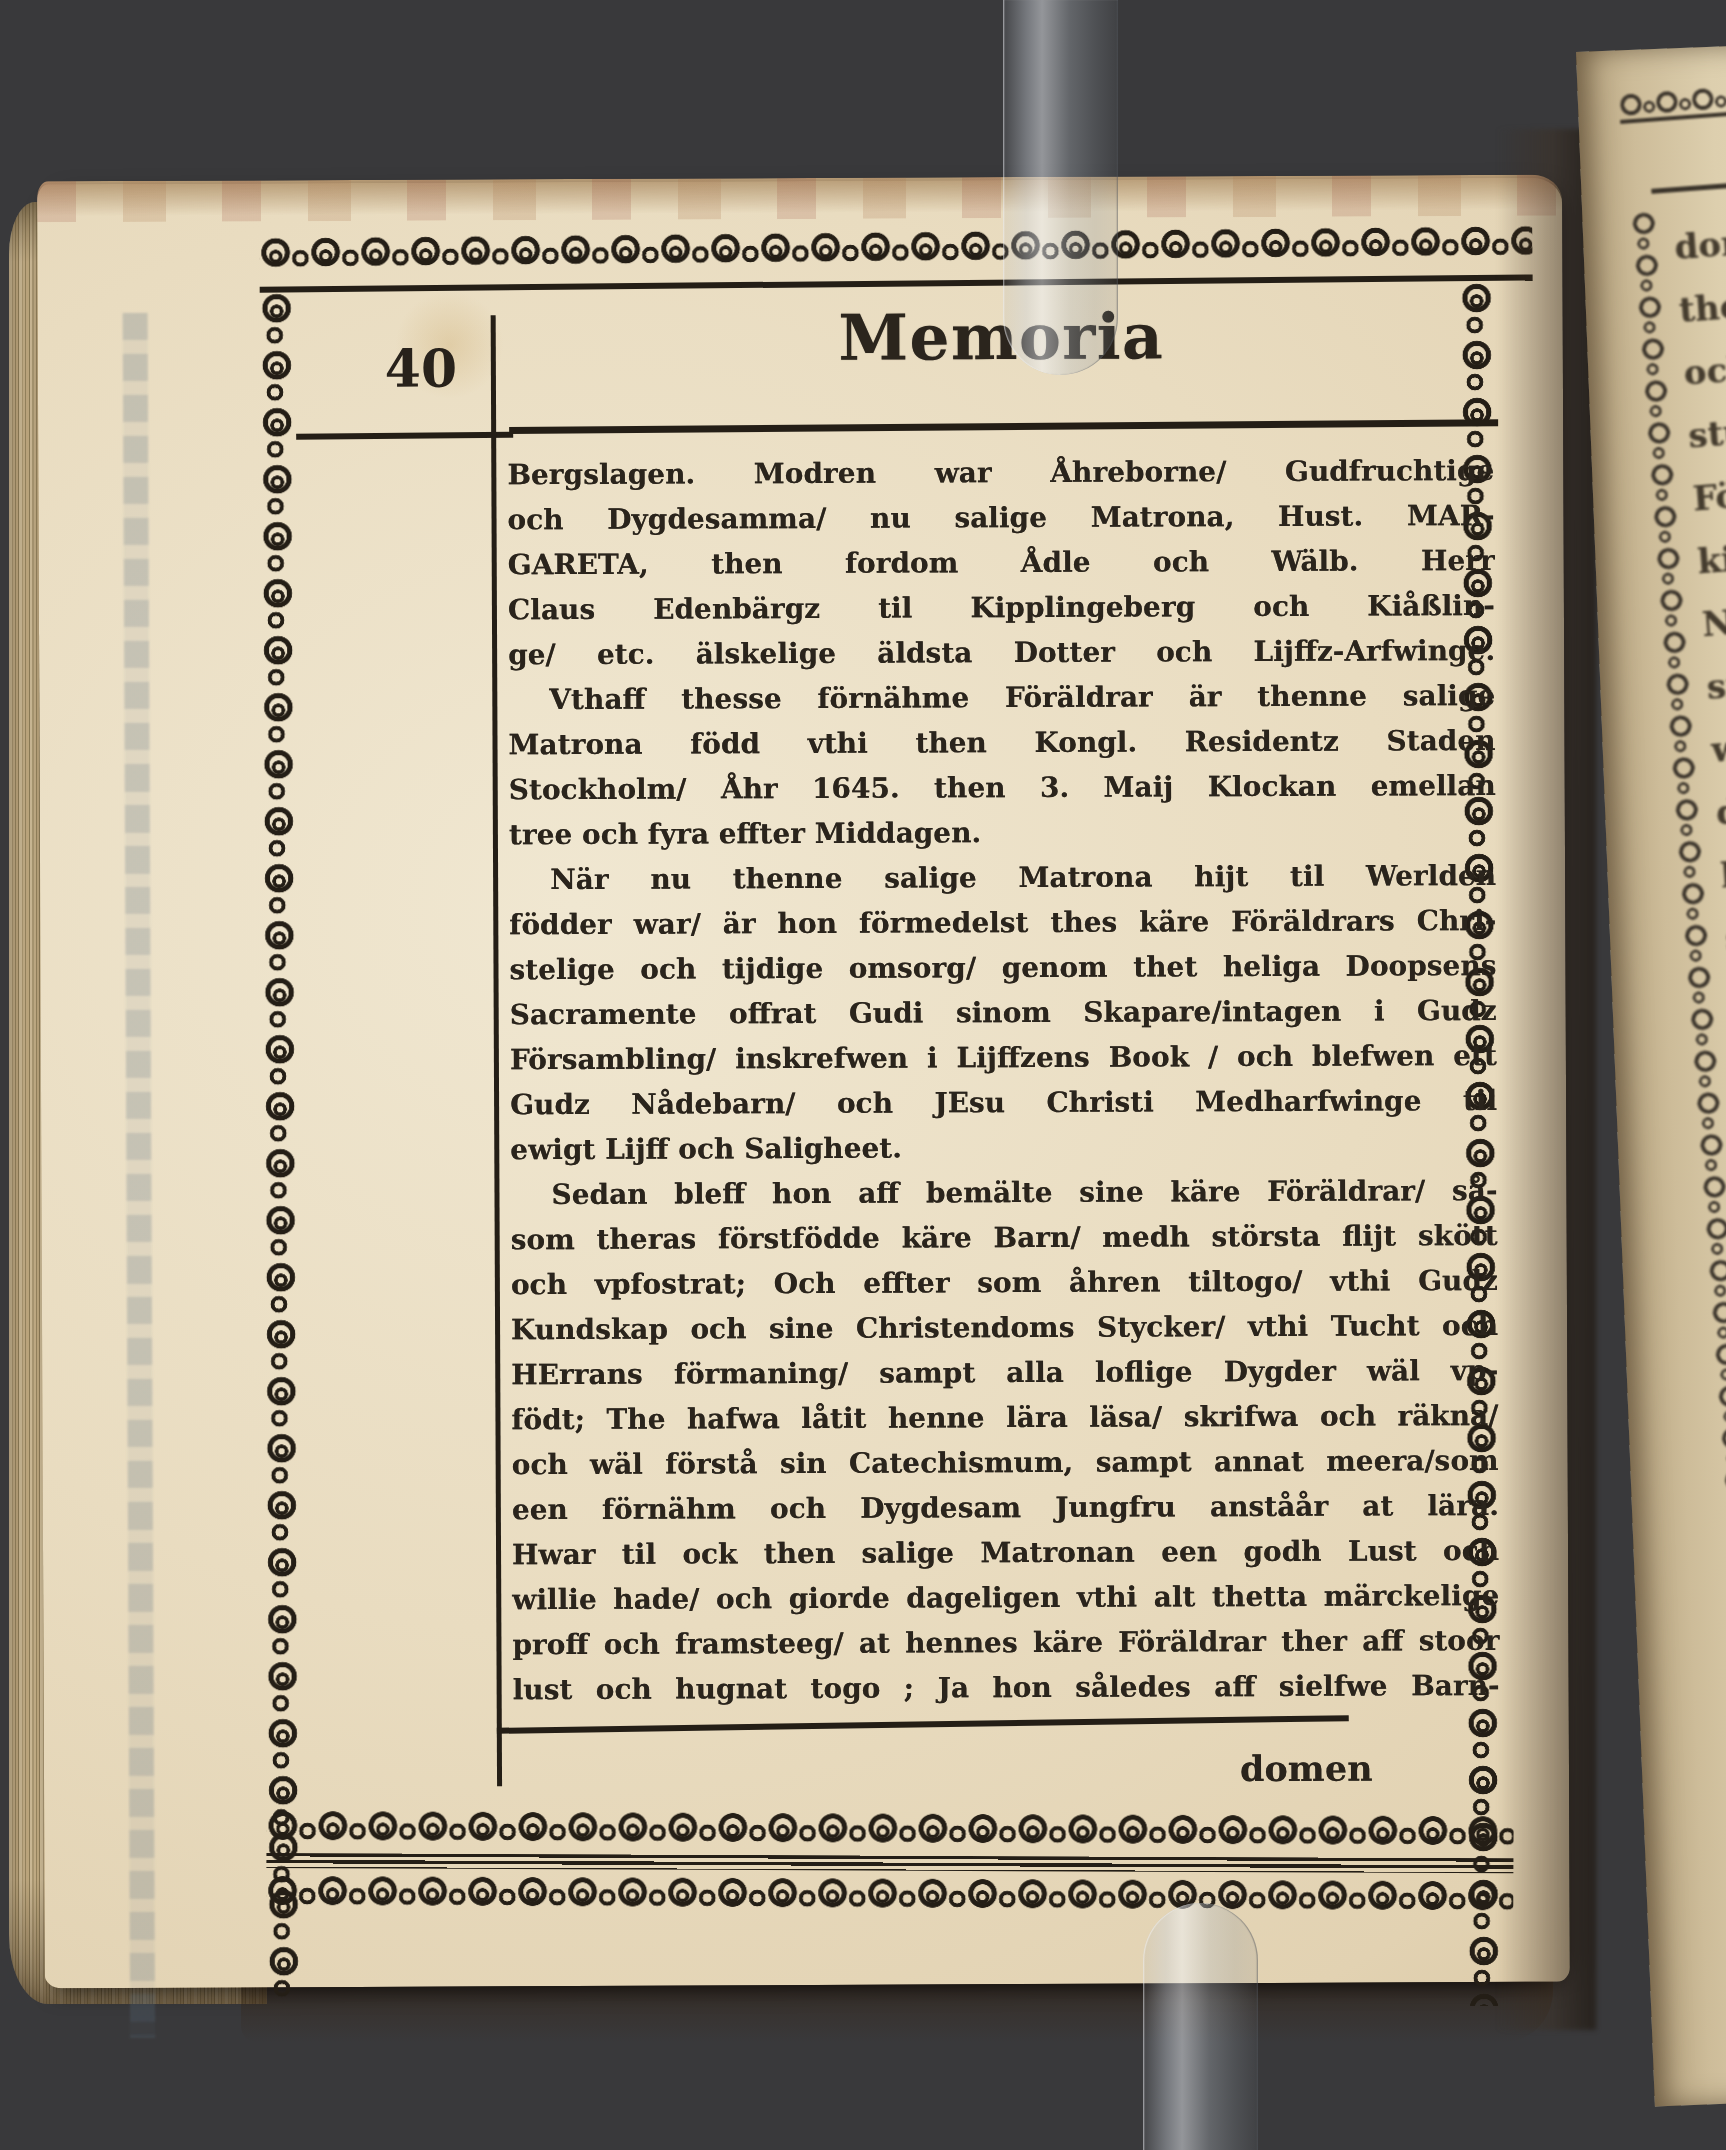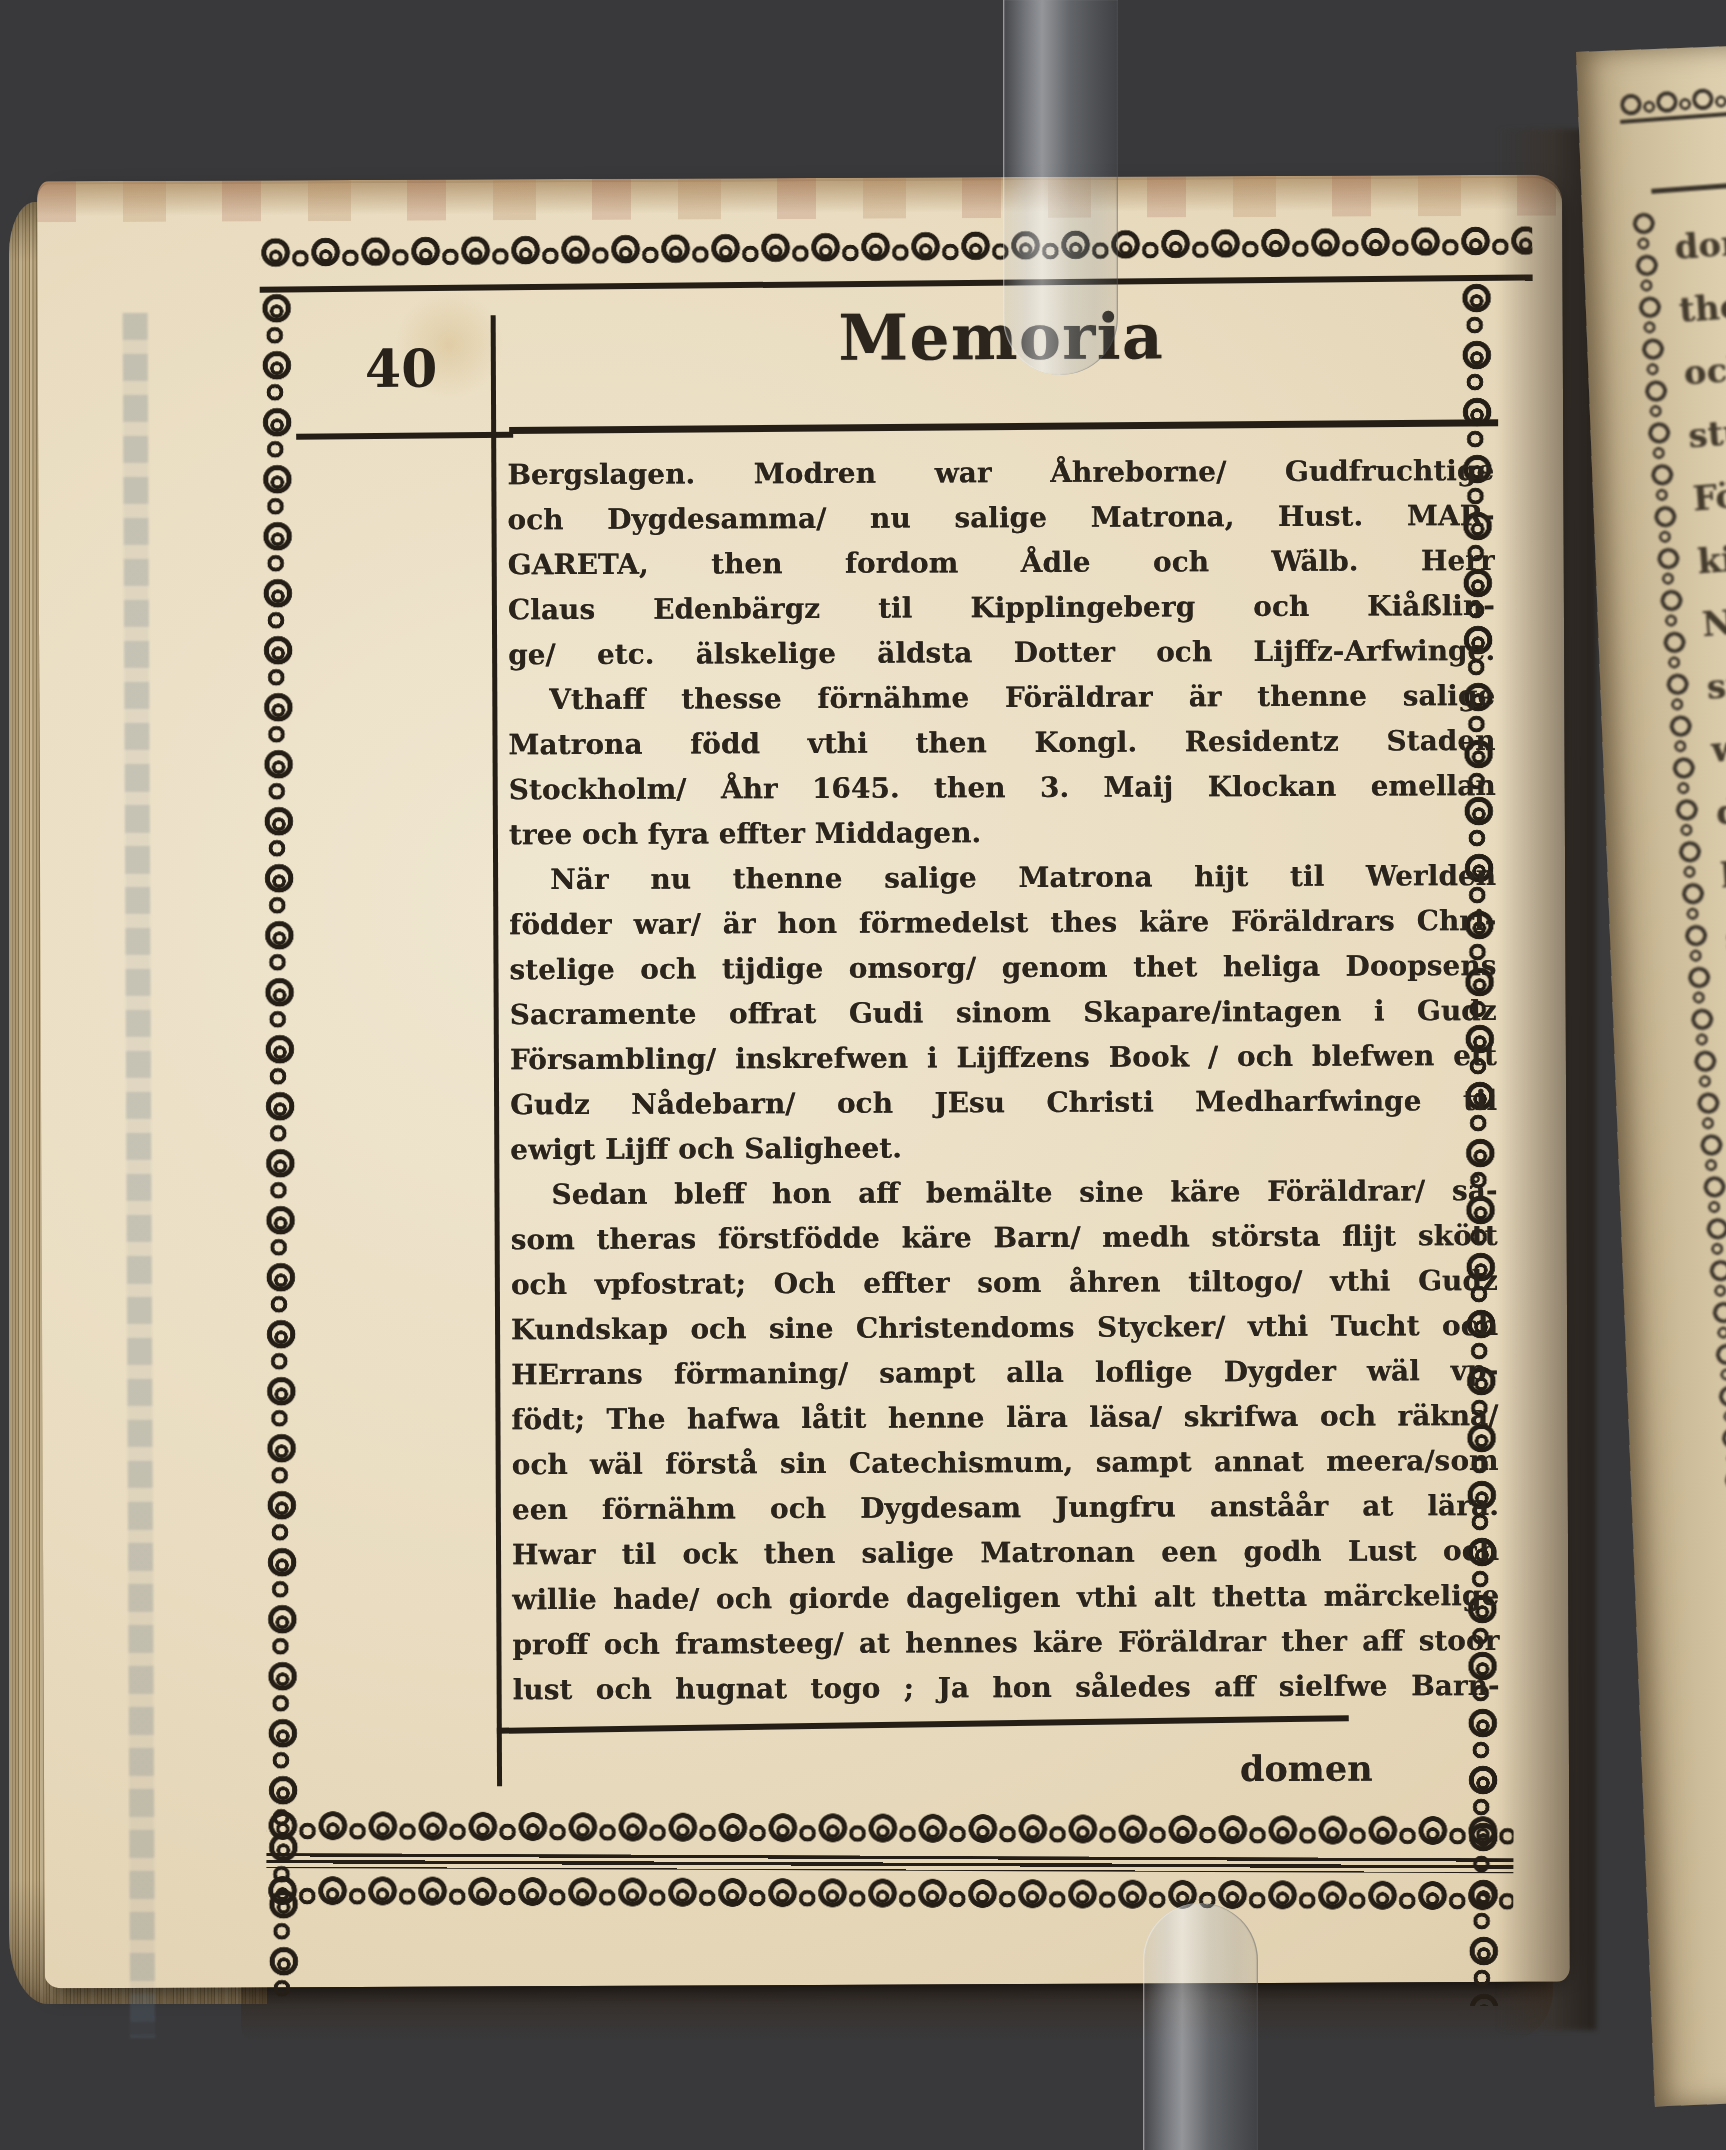--- a/index.html
+++ b/index.html
@@ -87,21 +87,21 @@
     background-size:50px 48px;background-repeat:repeat-x;
   }
   .orn-rules{
     height:15.5px;margin:0.9px 0;
     background:repeating-linear-gradient(180deg, #241e16 0 3.4px, rgba(0,0,0,0) 3.4px 6.9px);
   }
 
   
   .pagenum{
     position:absolute;left:327px;top:155px;width:112px;
-    font-size:52px;font-weight:bold;color:#28221b;text-align:left;
+    font-size:52px;font-weight:bold;color:#28221b;text-align:center;
   }
   .header{
     position:absolute;left:471px;top:120px;width:985px;
     font-size:63px;font-weight:bold;letter-spacing:1.3px;color:#2b251d;text-align:center;
     text-shadow:0 0 0.9px rgba(43,37,29,.5);
   }
   .rule{position:absolute;background:#241e16;}
   .rule-under-num{left:258px;top:250px;width:217px;height:6px;transform:rotate(-.3deg);}
   .rule-under-header{left:471px;top:243px;width:989px;height:6.9px;transform:rotate(-.2deg);}
   .vrule{position:absolute;left:453px;top:133px;width:4.7px;height:1471px;background:#241e16;}

